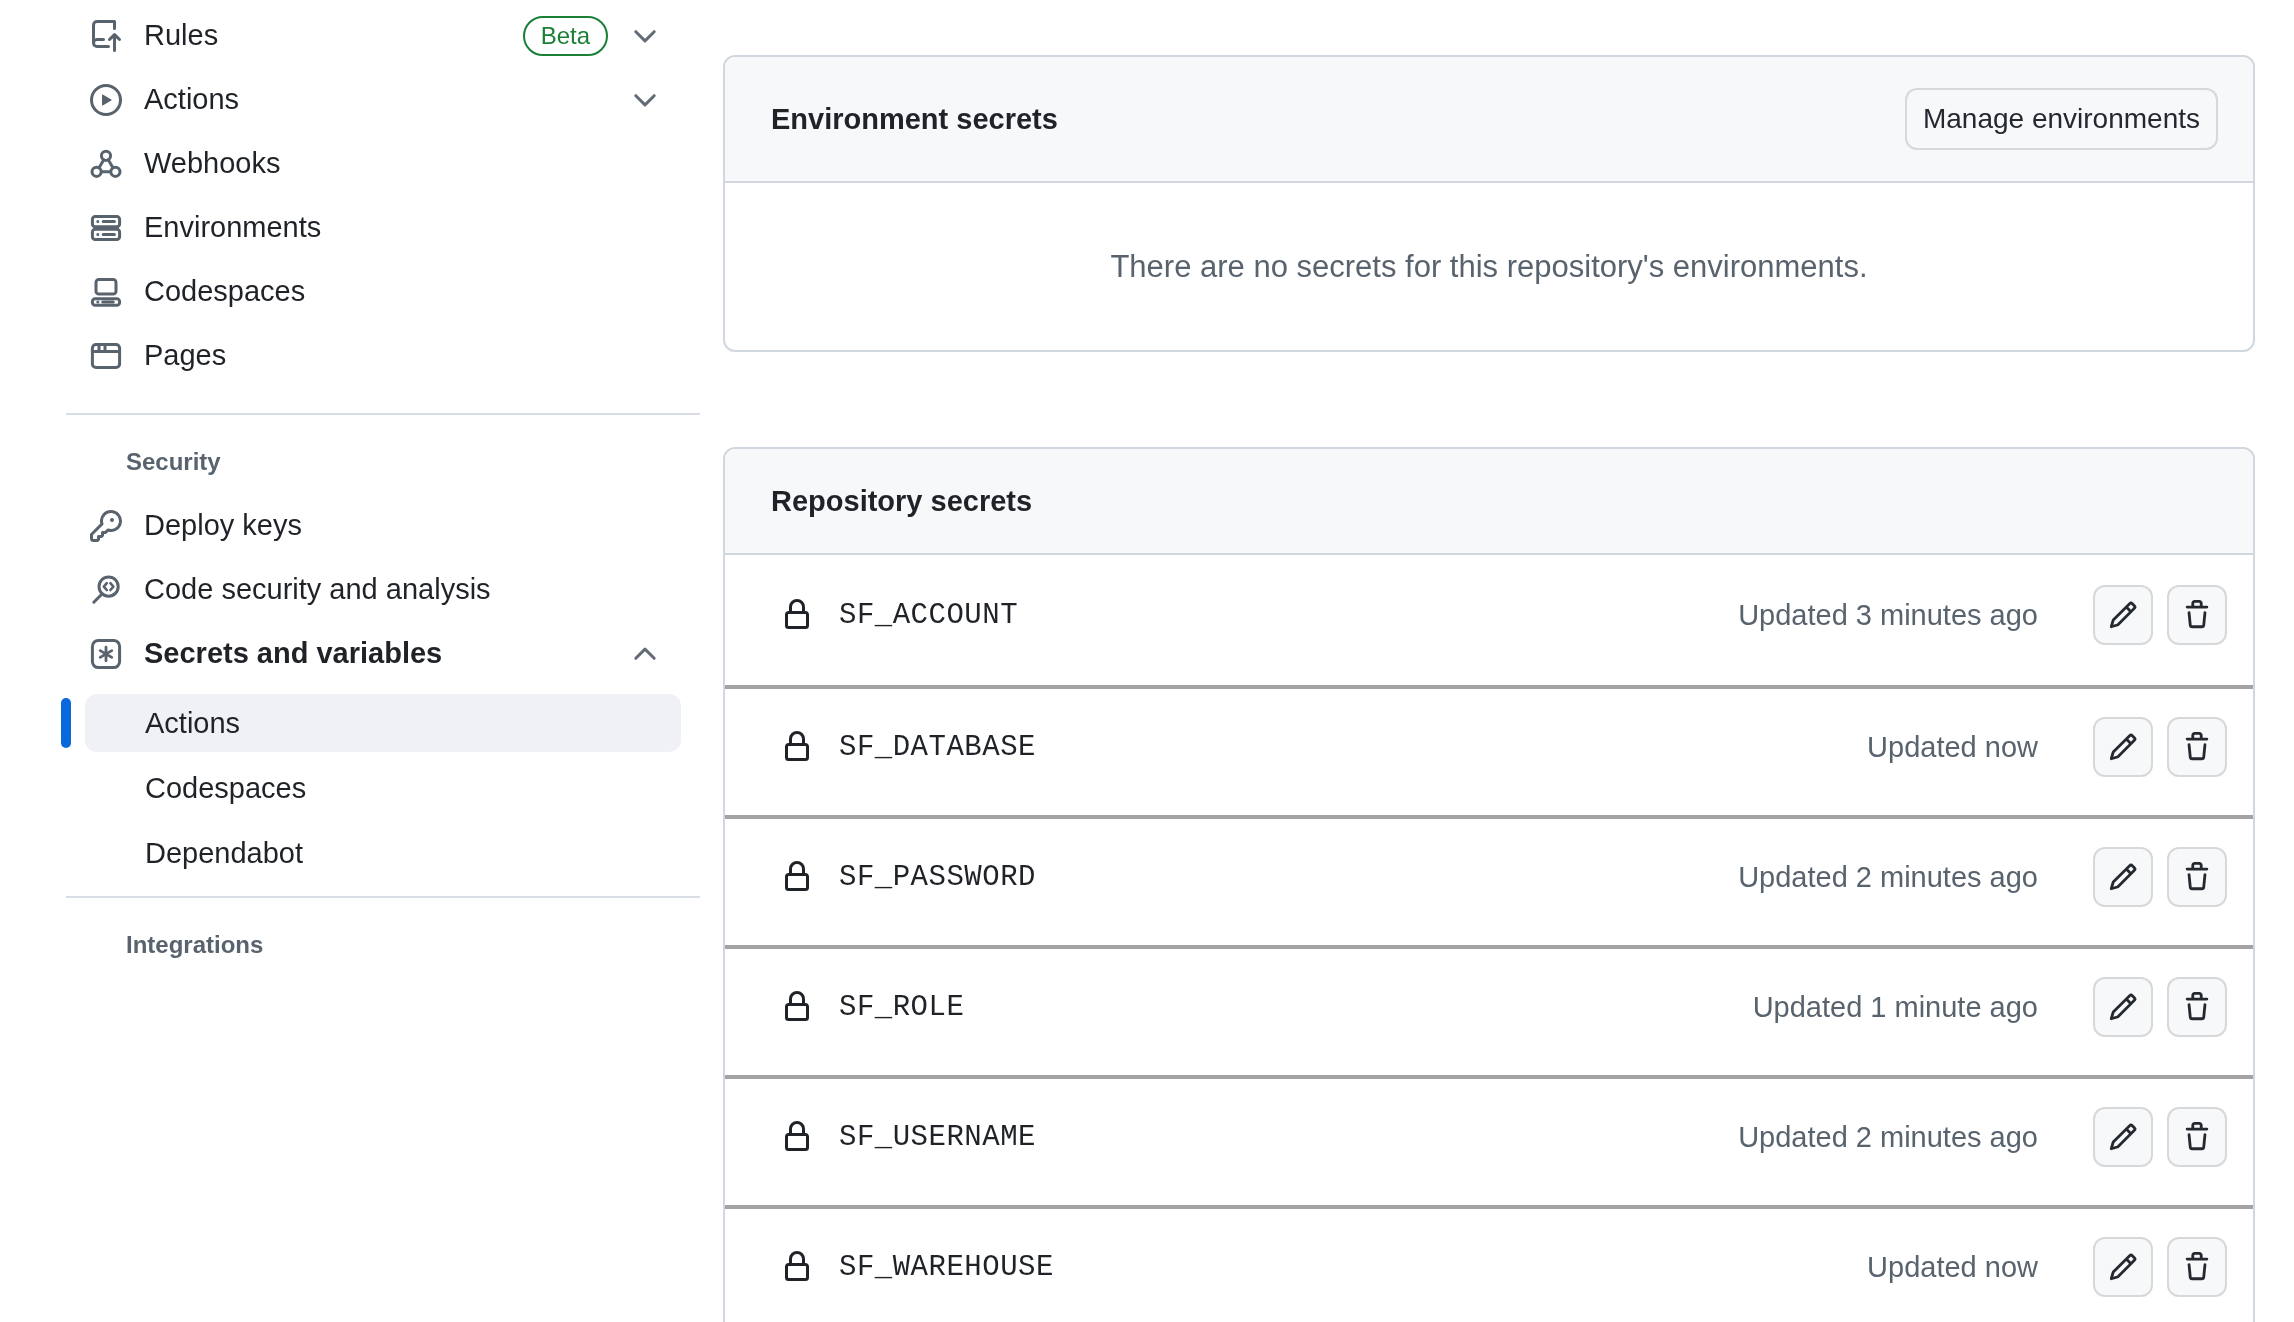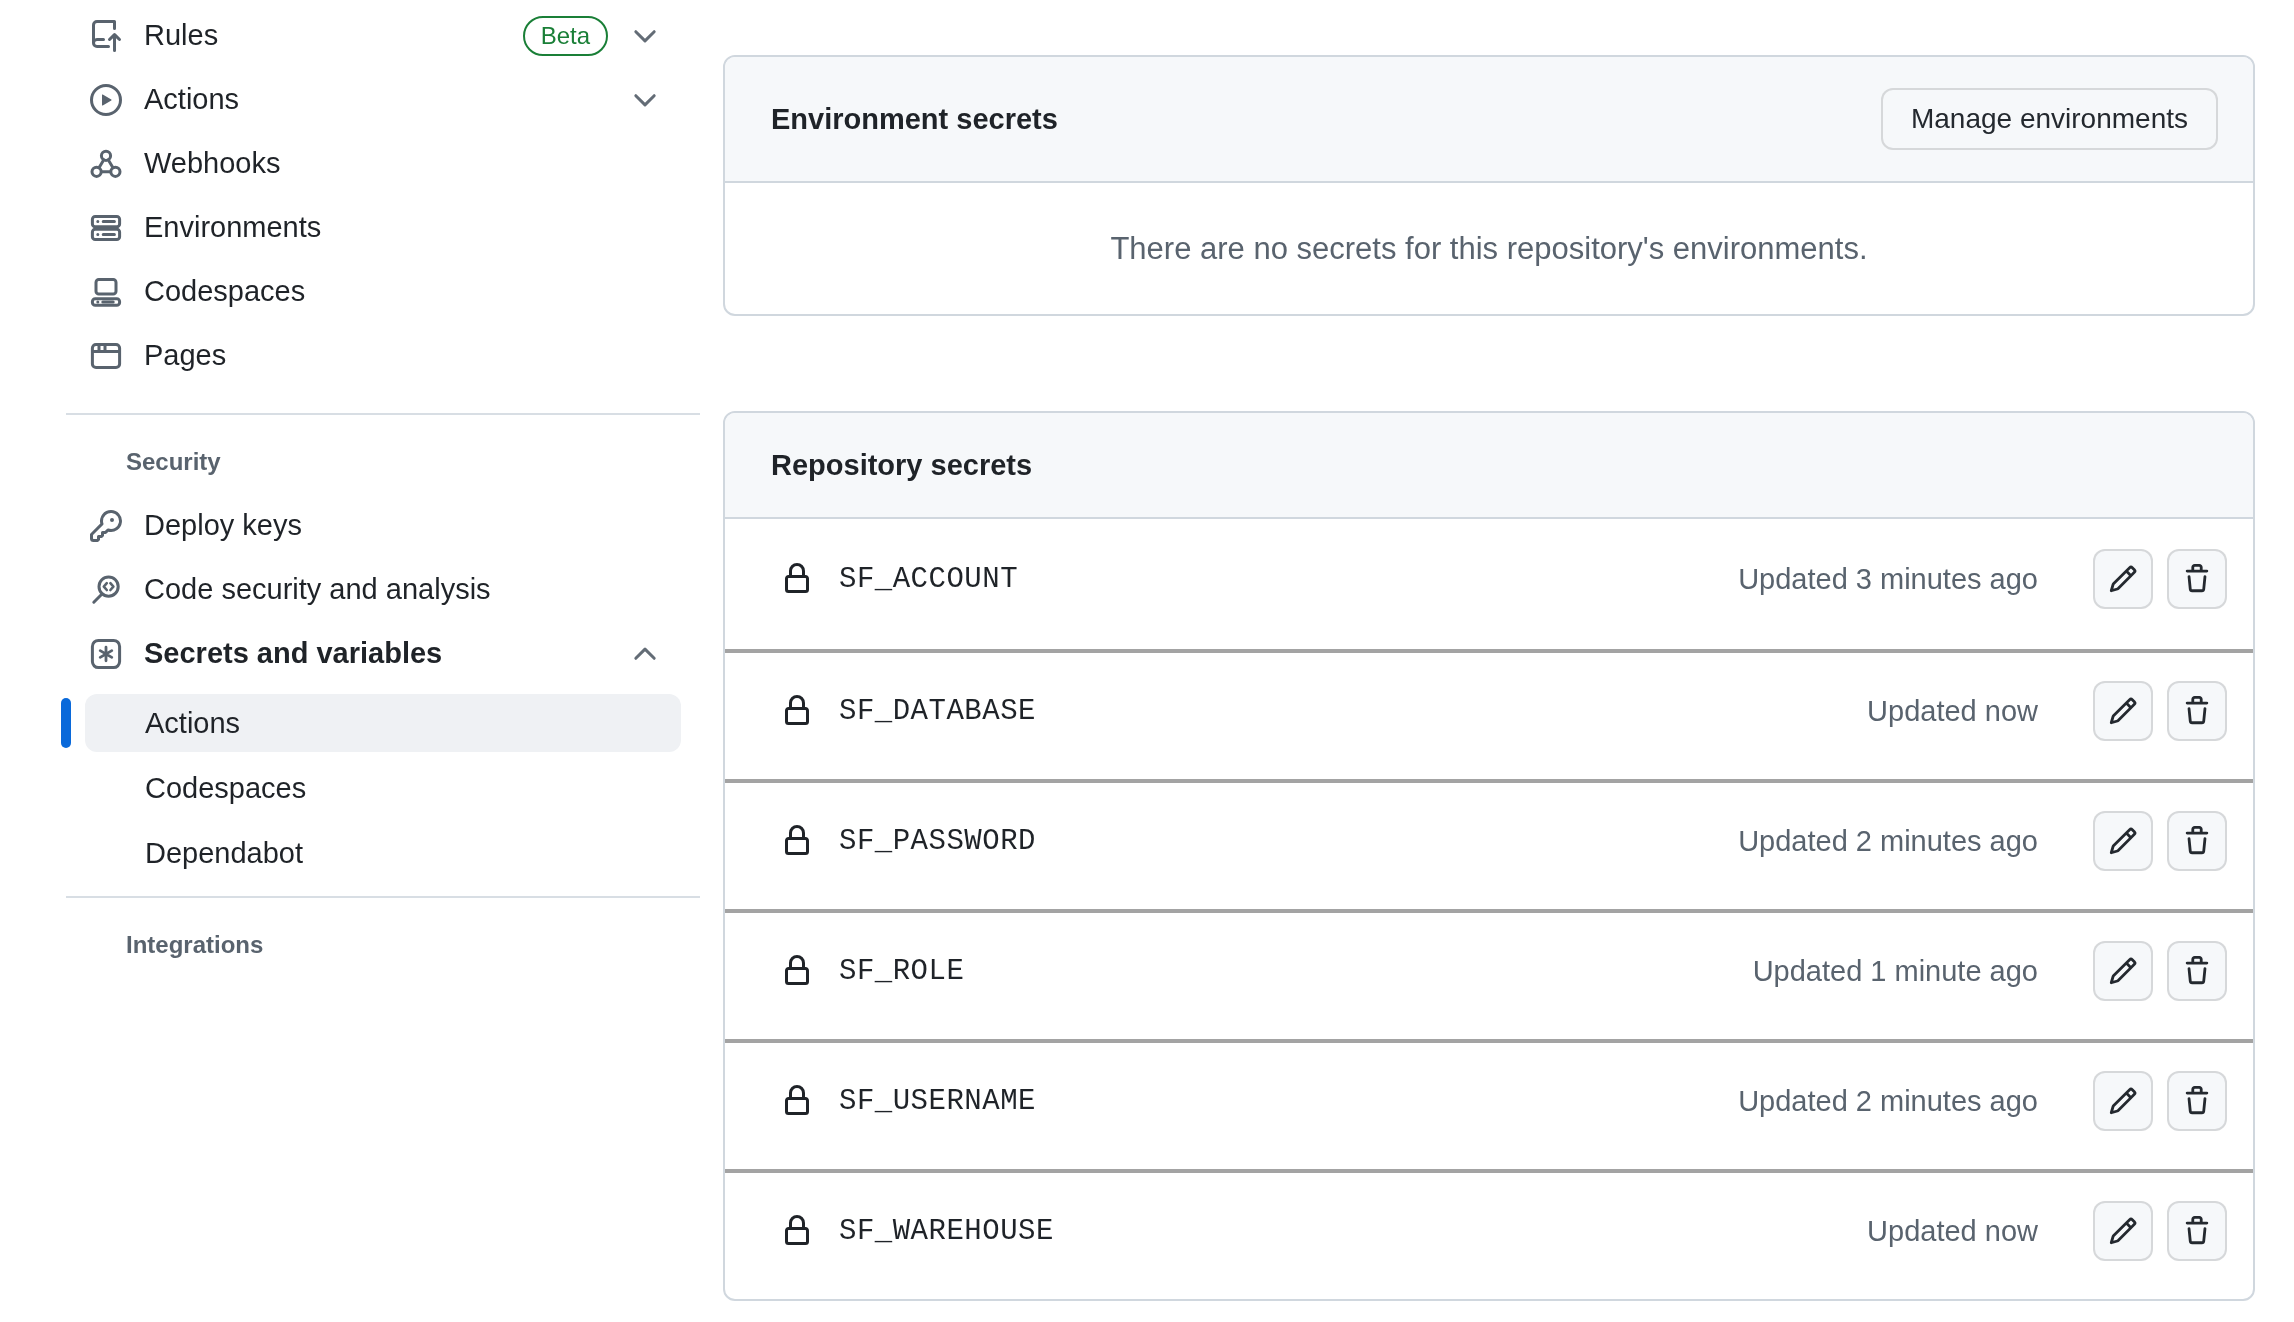--- a/index.html
+++ b/index.html
@@ -36,24 +36,24 @@
     border-radius:6px;background:var(--accent,#0969da);}
   
   .main{margin:55px 0 0 23px;width:1532px;flex:none;}
   .panel{border:2px solid #d0d7de;border-radius:12px;background:#fff;overflow:hidden;}
   .env-panel{margin-bottom:95px;}
   .panel-header{display:flex;align-items:center;background:#f6f8fa;
     border-bottom:2px solid #d0d7de;padding:0 35px 0 34px;}
   .env-panel .panel-header{height:124px;}
   .repo-panel .panel-header{height:104px;}
   .panel-title{font-size:29px;font-weight:600;margin:12px;line-height:1.2;}
-  .btn{height:62px;padding:0 28px;font-size:28px;font-weight:500;color:#24292f;
+  .btn{height:62px;padding:0 16px;font-size:28px;font-weight:500;color:#24292f;
     background:#f6f8fa;border:2px solid rgba(31,35,40,0.15);border-radius:12px;
     font-family:inherit;cursor:pointer;white-space:nowrap;}
-  .panel-body-empty{height:131px;display:flex;align-items:center;justify-content:center;
+  .panel-body-empty{height:167px;display:flex;align-items:center;justify-content:center;
     font-size:31px;color:#59636e;}
   .secret-list{list-style:none;margin:0;padding:0;}
   .secret-row{height:130px;display:flex;align-items:center;
     padding:0 26px 10px 56px;box-sizing:border-box;}
   .secret-row + .secret-row{border-top:4px solid #a3a3a3;}
   .lock{color:#1f2328;margin-right:26px;flex:none;}
   .secret-name{font-family:"Liberation Mono","DejaVu Sans Mono",monospace;
     font-size:29px;color:#1f2328;letter-spacing:0.5px;}
   .updated{margin-left:auto;margin-right:55px;font-size:29px;color:#59636e;white-space:nowrap;}
   .icon-btn{width:60px;height:60px;flex:none;display:flex;align-items:center;

